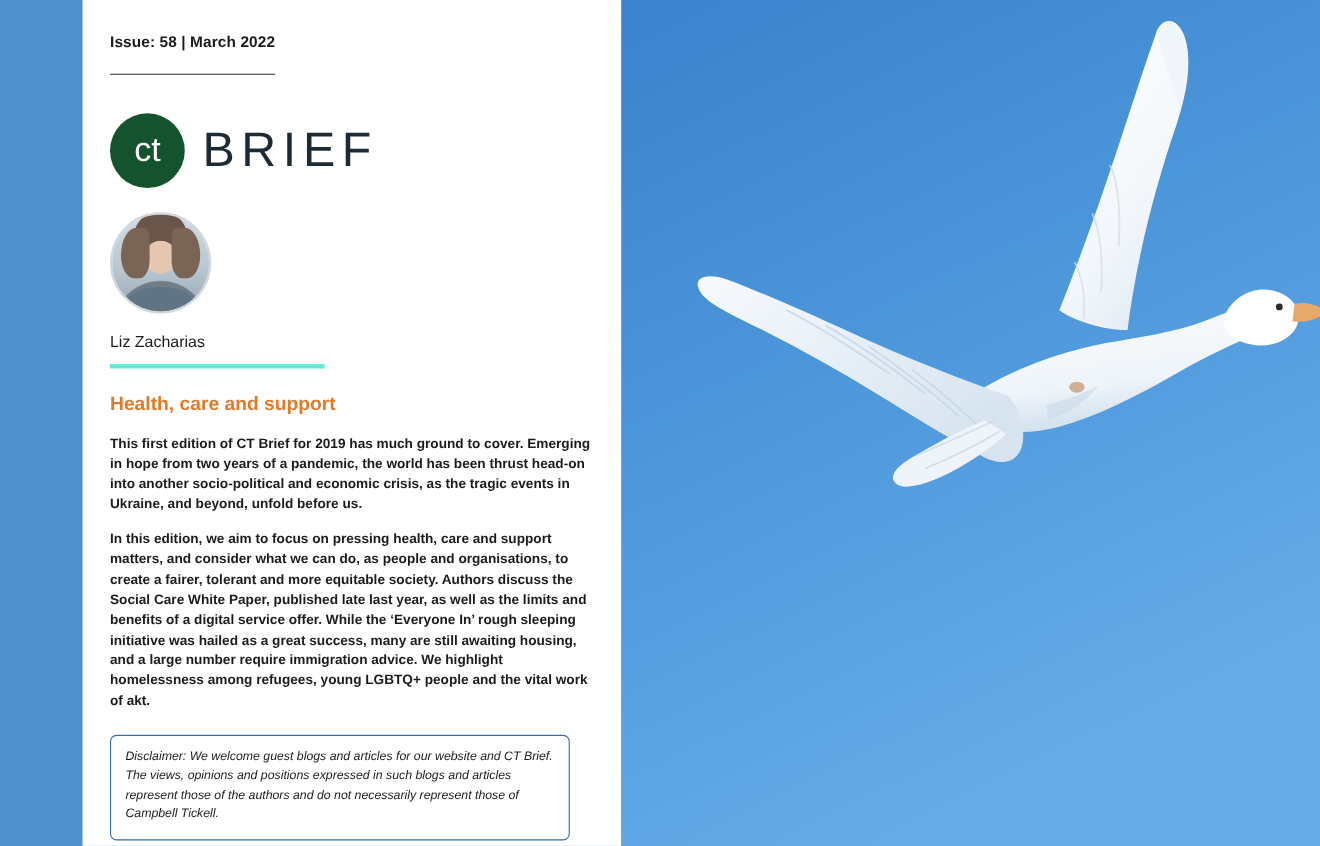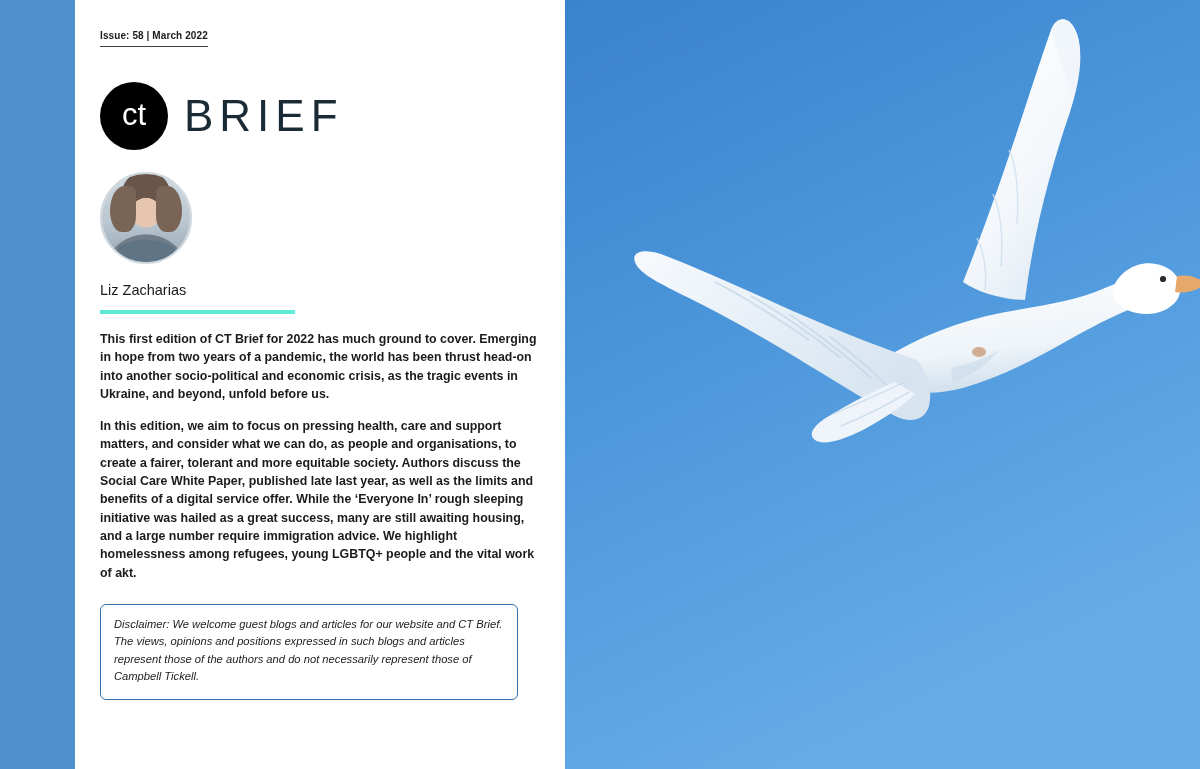--- a/index.html
+++ b/index.html
@@ -46,40 +46,40 @@
   .content {
     position: absolute;
     left: 100px;
     top: 0;
     width: 440px;
     height: 769px;
   }
 
   .issue-line {
     margin-top: 30px;
-    font-size: 10px;
+    font-size: 14px;
     font-weight: bold;
     color: #1b1b1b;
     letter-spacing: 0.1px;
     display: inline-block;
-    padding-bottom: 5px;
+    padding-bottom: 21px;
     border-bottom: 1px solid #3f3f3f;
   }
 
   
   .logo-row {
     margin-top: 35px;
     display: flex;
     align-items: center;
   }
   .logo-circle {
     width: 68px;
     height: 68px;
     border-radius: 50%;
-    background: #000000;
+    background: #14532d;
     color: #ffffff;
     display: flex;
     align-items: center;
     justify-content: center;
     font-family: "Liberation Sans", sans-serif;
     font-size: 31px;
     letter-spacing: 0px;
     padding-bottom: 3px;
     box-sizing: border-box;
   }
@@ -292,23 +292,24 @@
 
     <div class="avatar">
       <div class="photo"></div>
       <div class="hair-l"></div>
       <div class="hair-r"></div>
       <div class="collar"></div>
     </div>
 
     <div class="name">Liz Zacharias</div>
 
+    <div class="headline">Health, care and support</div>
 
     <div class="body-text">
-      <p>This first edition of CT Brief for 2022 has much ground to cover.  Emerging in hope from two years of a pandemic, the world has been thrust head-on into another socio-political and economic crisis, as the tragic events in Ukraine, and beyond, unfold before us.</p>
+      <p>This first edition of CT Brief for 2019 has much ground to cover.  Emerging in hope from two years of a pandemic, the world has been thrust head-on into another socio-political and economic crisis, as the tragic events in Ukraine, and beyond, unfold before us.</p>
       <p>In this edition, we aim to focus on pressing health, care and support matters, and consider what we can do, as people and organisations, to create a fairer, tolerant and more equitable society. Authors discuss the Social Care White Paper, published late last year, as well as the limits and benefits of a digital service offer. While the ‘Everyone In’ rough sleeping initiative was hailed as a great success, many are still awaiting housing, and a large number require immigration advice. We highlight homelessness among refugees, young LGBTQ+ people and the vital work of akt.</p>
     </div>
 
     <div class="disclaimer">
       <p>Disclaimer: We welcome guest blogs and articles for our website and CT Brief. The views, opinions and positions expressed in such blogs and articles represent those of the authors and do not necessarily represent those of Campbell Tickell.</p>
     </div>
 
   </div>
 </div>
 

